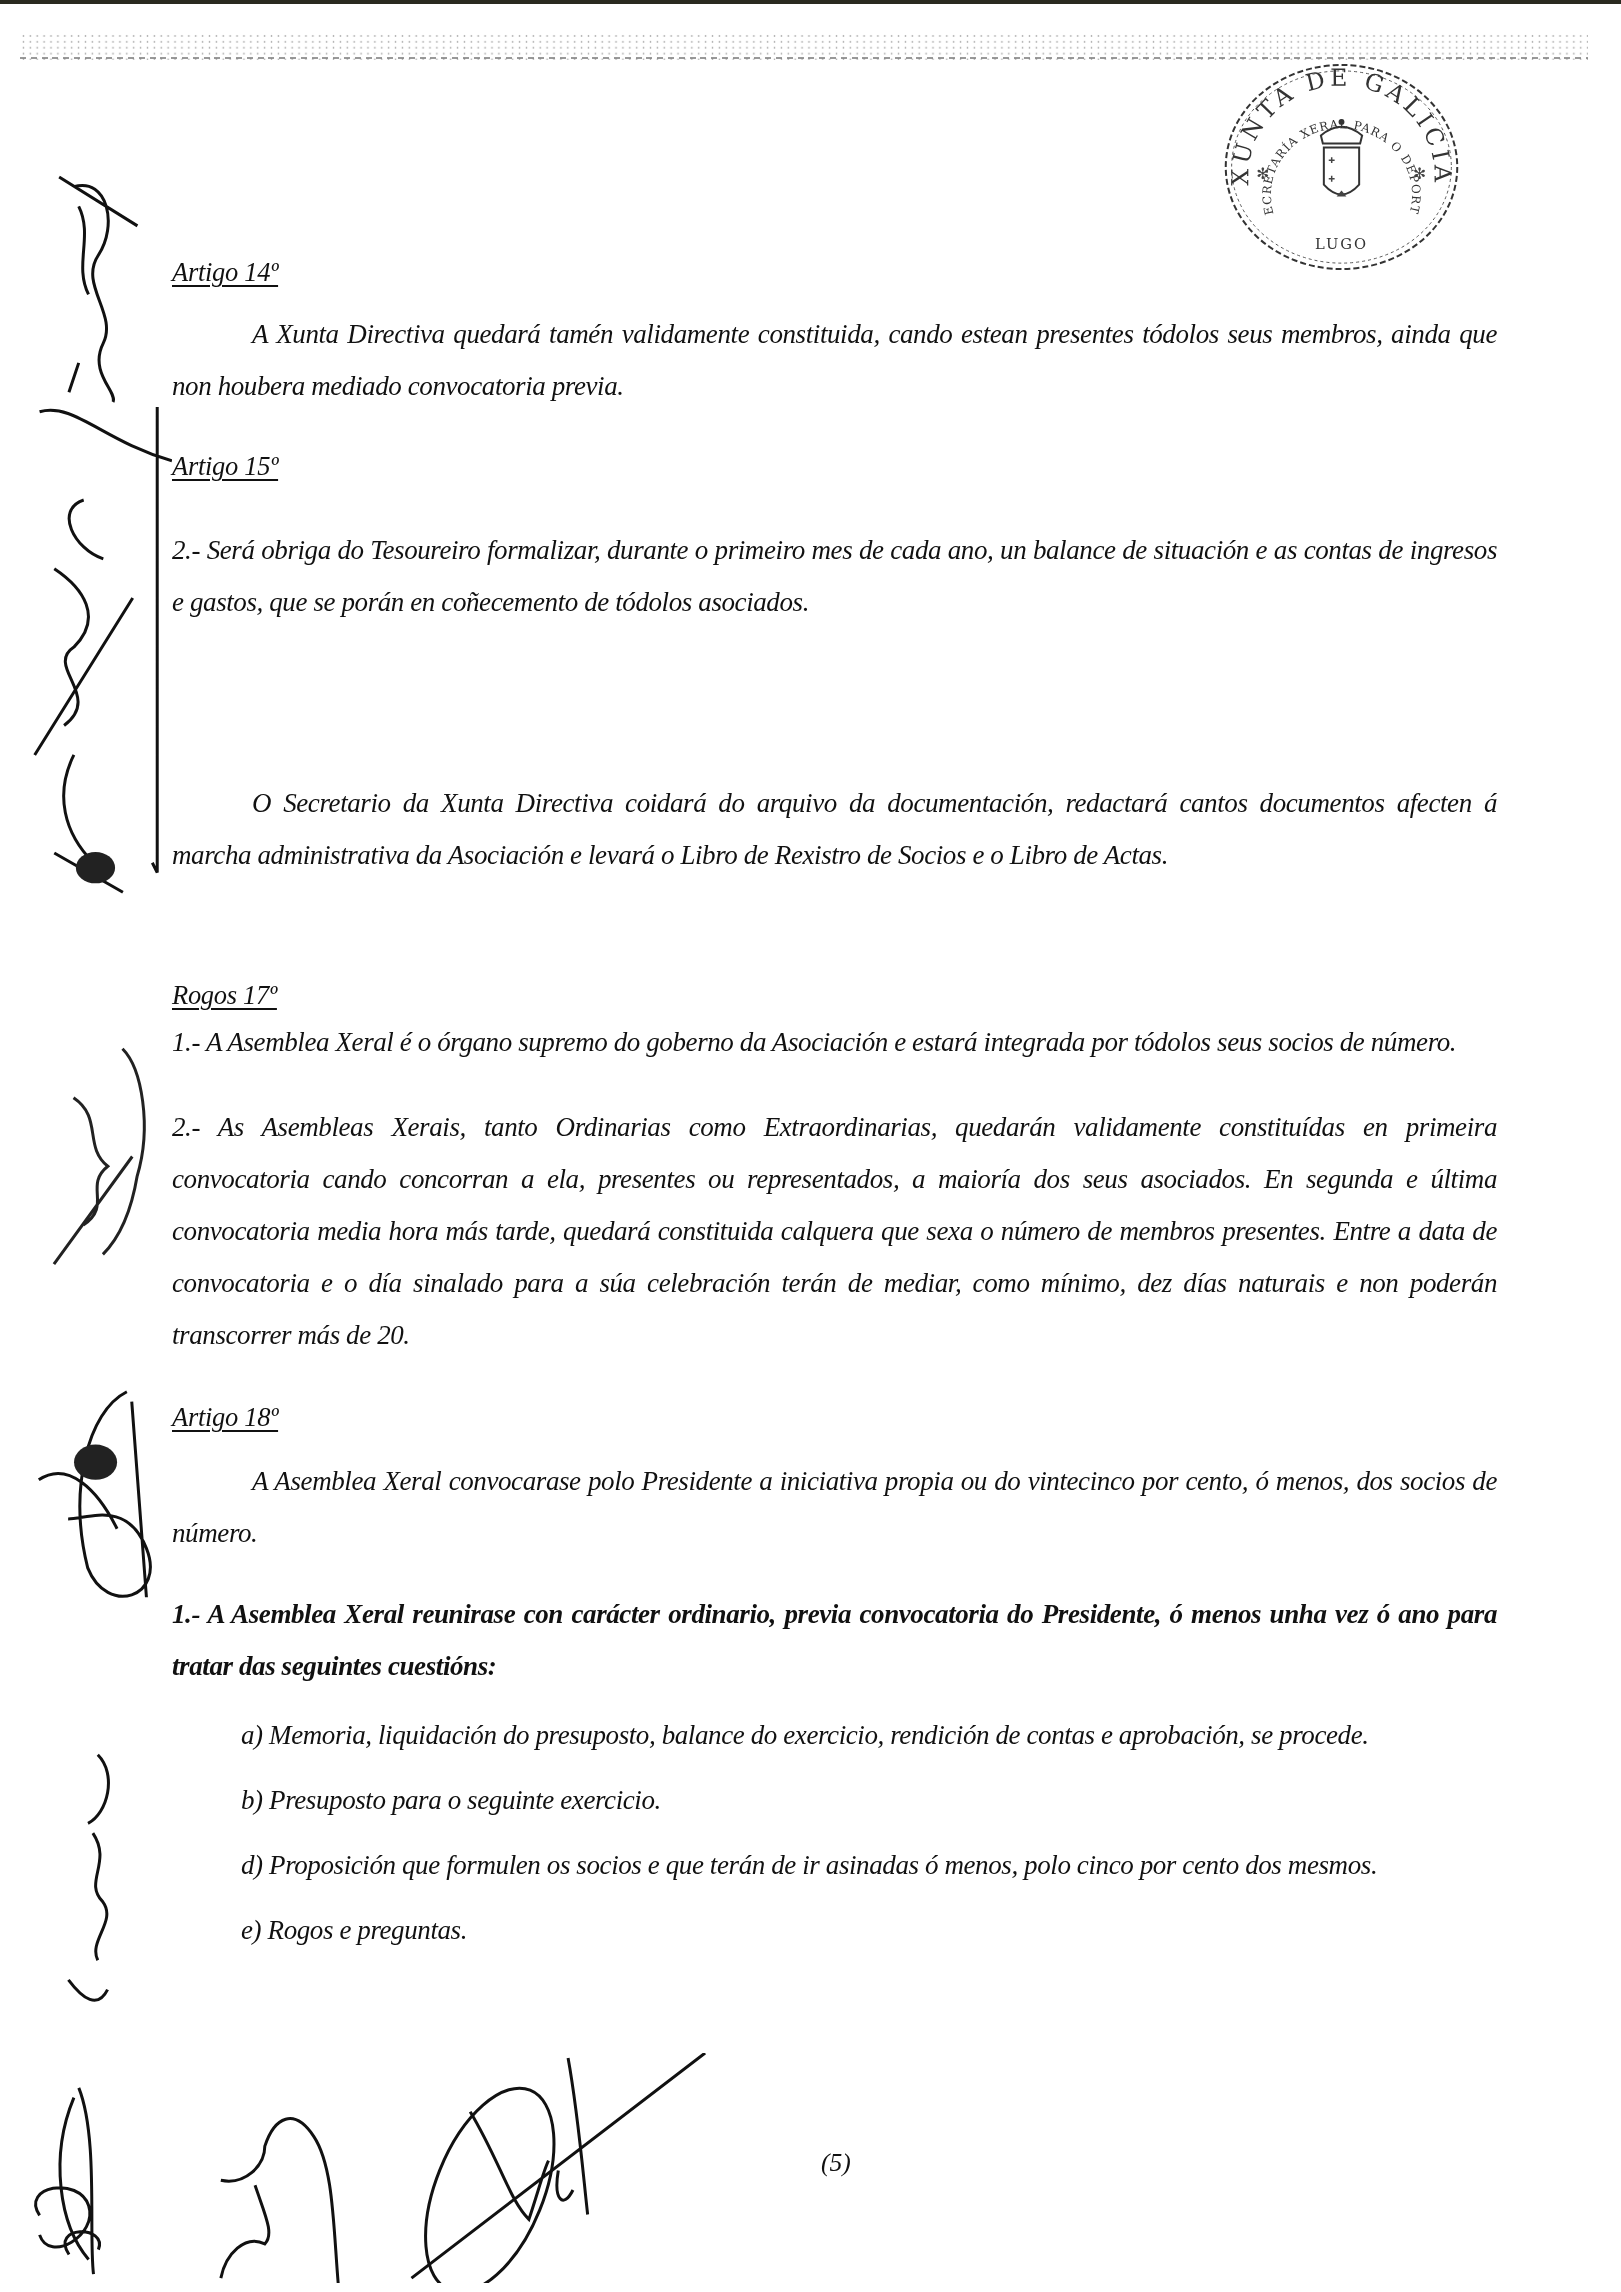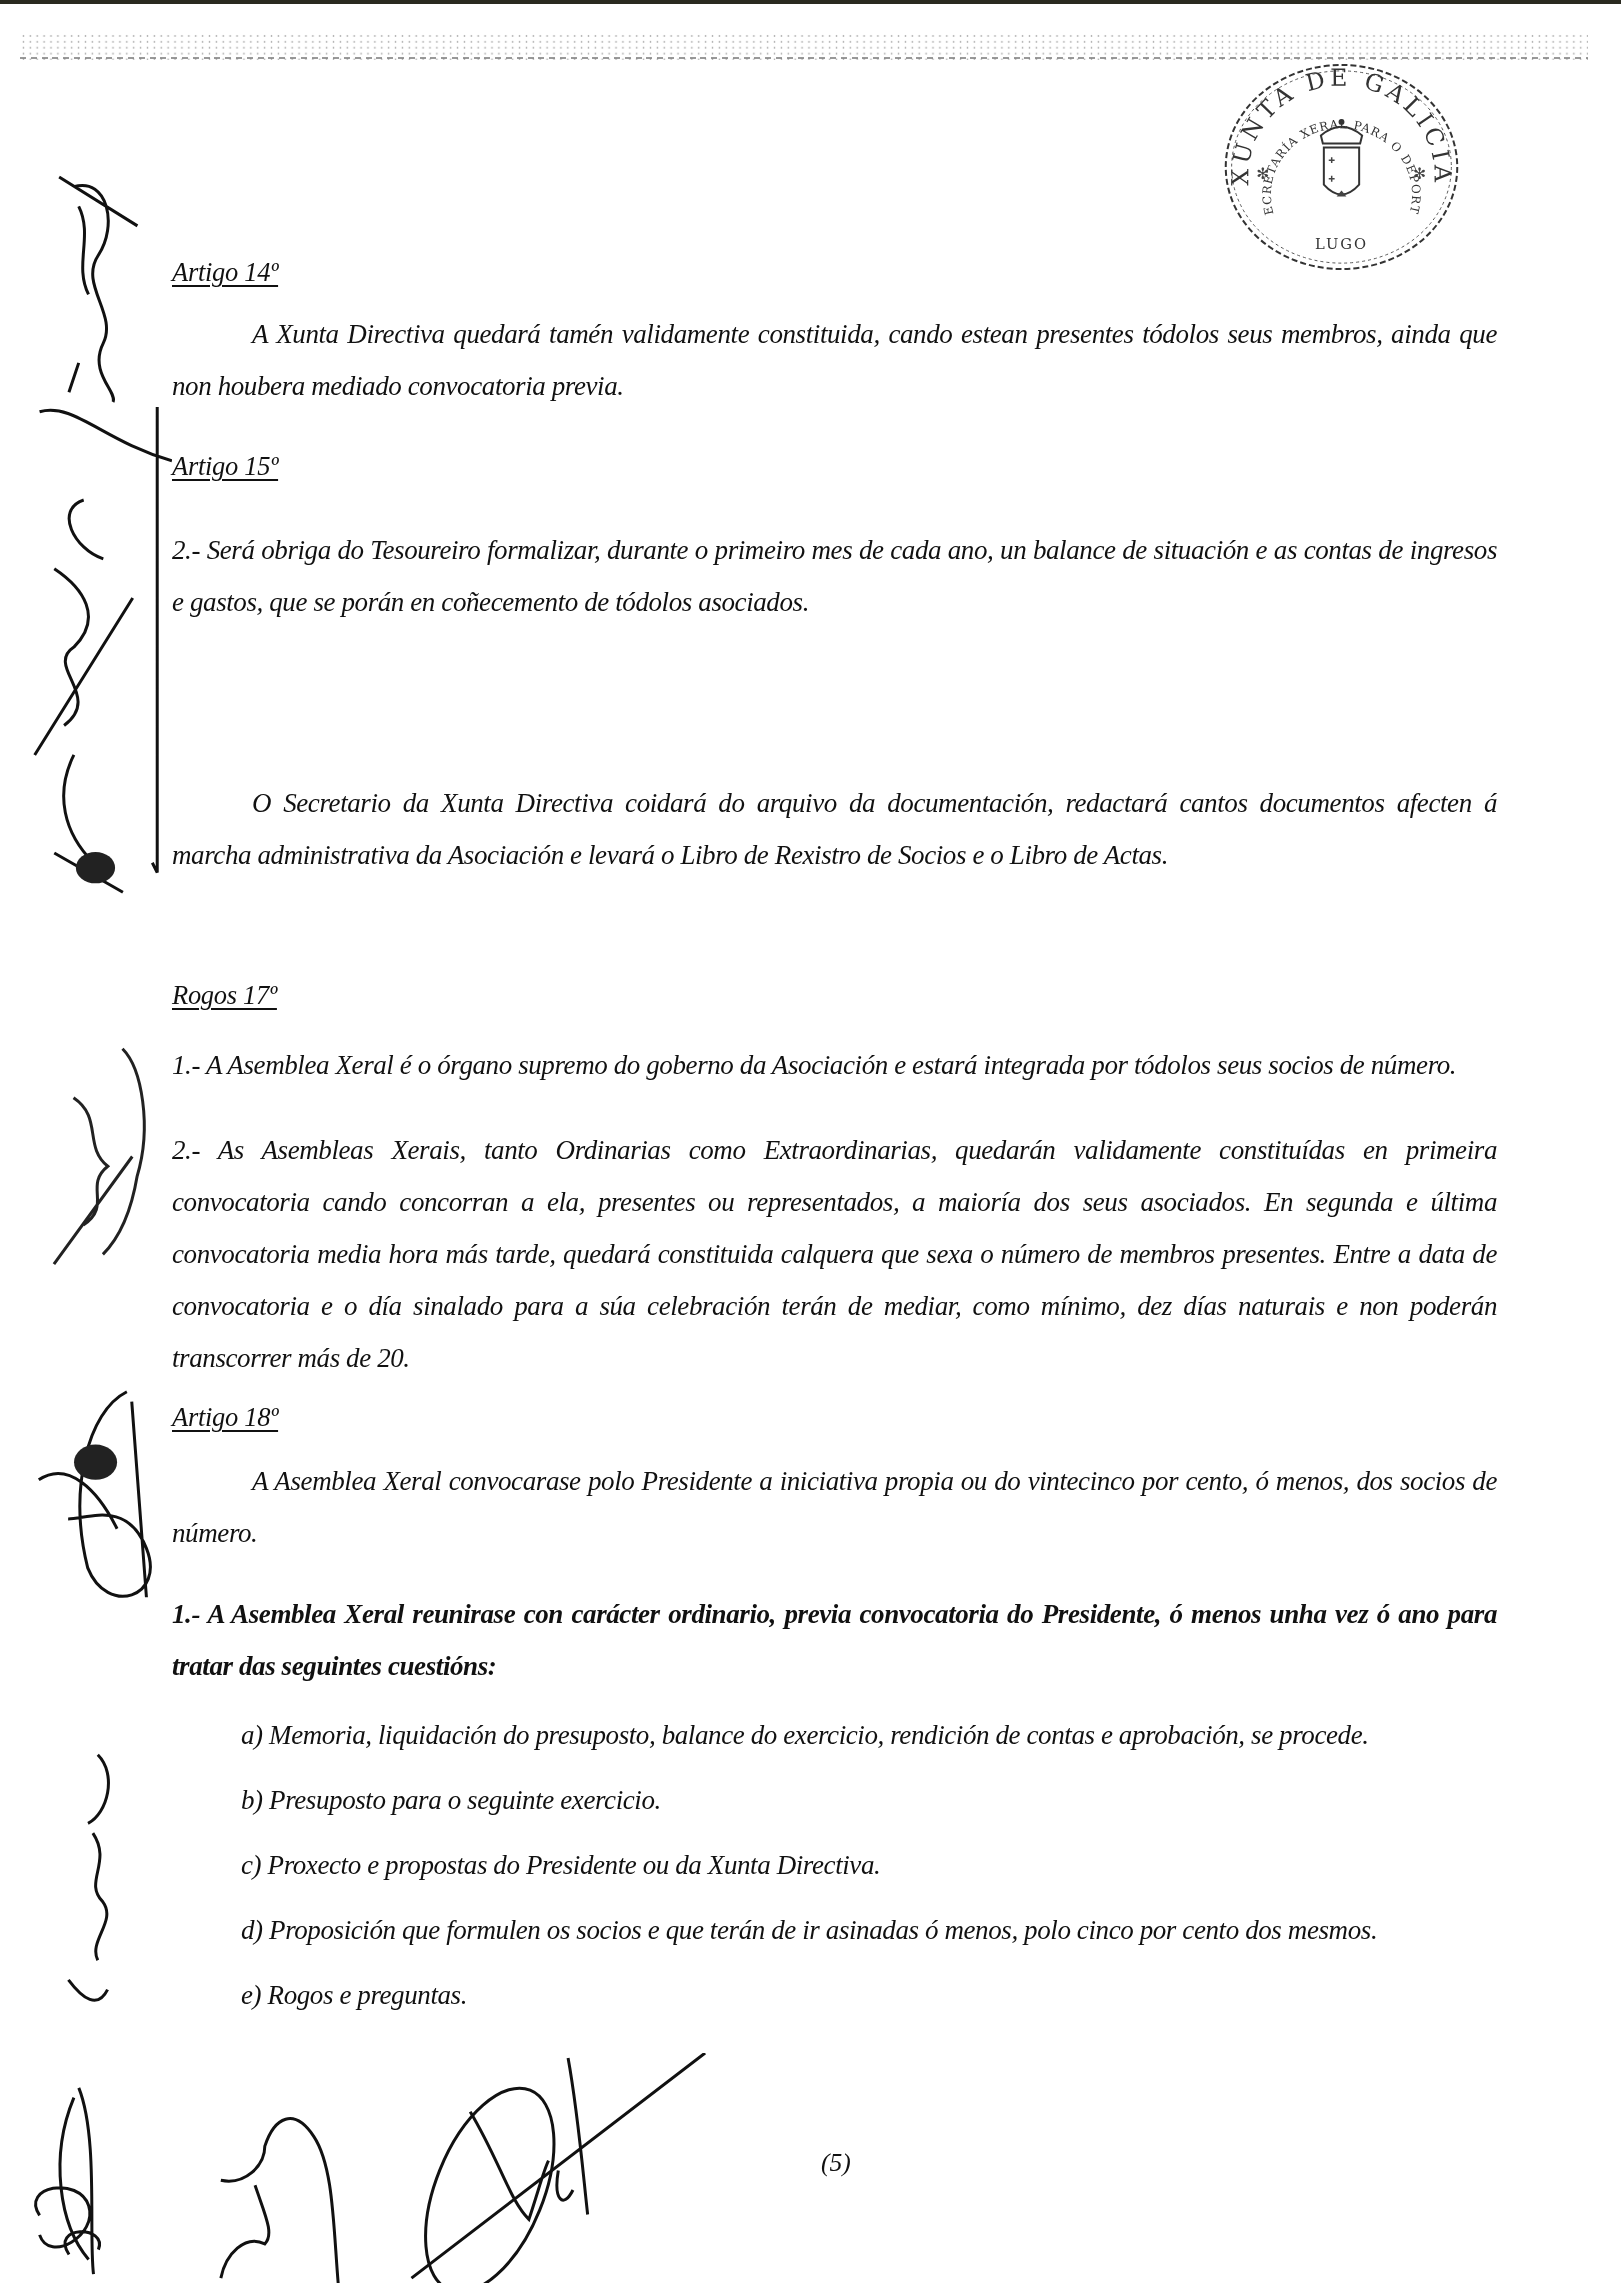--- a/index.html
+++ b/index.html
@@ -67,32 +67,31 @@
     <h2 class="heading">Artigo 15º</h2>
     <p class="para" style="margin-top:42px;">2.- Será  obriga  do  Tesoureiro formalizar, durante o primeiro mes de cada ano, un balance de situación e as contas de ingresos e gastos, que se porán en coñecemento de tódolos asociados.</p>
   </section>
 
   <section class="block" style="top:755px;">
     <p class="para indent" style="margin-top:21.6px;">O  Secretario da Xunta Directiva coidará do arquivo  da documentación, redactará cantos documentos afecten á marcha administrativa da Asociación e levará o Libro de Rexistro de Socios e o Libro de Actas.</p>
   </section>
 
   <section class="block" style="top:980px;">
     <h2 class="heading">Rogos 17º</h2>
-    <p class="para" style="margin-top:28px;">1.- A Asemblea Xeral é o órgano supremo do goberno da Asociación e estará integrada por tódolos seus socios de número.</p>
+    <p class="para" style="margin-top:5px;">1.- A Asemblea Xeral é o órgano supremo do goberno da Asociación e estará integrada por tódolos seus socios de número.</p>
     <p class="para" style="margin-top:33px;">2.- As Asembleas Xerais, tanto Ordinarias como Extraordinarias, quedarán validamente constituídas en primeira convocatoria cando concorran a ela, presentes ou representados, a maioría dos seus asociados. En segunda e última convocatoria media hora más tarde, quedará constituida calquera que sexa o número de membros presentes. Entre a data de convocatoria e o día sinalado para a súa celebración terán de mediar, como mínimo, dez días naturais e non poderán transcorrer más de 20.</p>
   </section>
 
   <section class="block" style="top:1402px;">
     <h2 class="heading">Artigo 18º</h2>
     <p class="para indent" style="margin-top:21.6px;">A  Asemblea  Xeral convocarase polo Presidente a iniciativa propia ou do vintecinco por cento, ó menos, dos socios de número.</p>
     <p class="para bold" style="margin-top:29px;">1.-  A Asemblea Xeral reunirase con carácter ordinario, previa convocatoria do Presidente, ó menos unha vez ó ano para tratar das seguintes cuestións:</p>
     <div style="margin-top:25.5px;">
       <p class="item"><span>a)</span> <span>Memoria, liquidación do presuposto, balance do exercicio, rendición de contas e aprobación, se procede.</span></p>
       <p class="item" style="margin-top:29px;"><span>b)</span> <span>Presuposto para o seguinte exercicio.</span></p>
-      <p class="item" style="margin-top:29px;"><span>c)</span> <span>Proxecto e propostas do Presidente ou da Xunta Directiva.</span></p>
       <p class="item" style="margin-top:29px;"><span>d)</span> <span>Proposición que formulen os socios e que terán de ir asinadas ó menos, polo cinco por cento dos mesmos.</span></p>
       <p class="item" style="margin-top:29px;"><span>e)</span> <span>Rogos e preguntas.</span></p>
     </div>
   </section>
 </div>
 
 <svg class="margin-sig" style="left:19.6px; top:167px; width:137px; height:245px;" viewBox="0 0 140 250">
   <path d="M40 10 L120 60 M55 20 C90 10 100 60 80 90 C60 120 100 150 85 180 C70 210 100 230 95 240 M60 40 C75 70 55 100 70 130 M50 230 L60 200" fill="none" stroke="#111" stroke-width="3"></path>
 </svg>
 <svg class="margin-sig" style="left:14.7px; top:402px; width:157px; height:500px;" viewBox="0 0 160 510">

